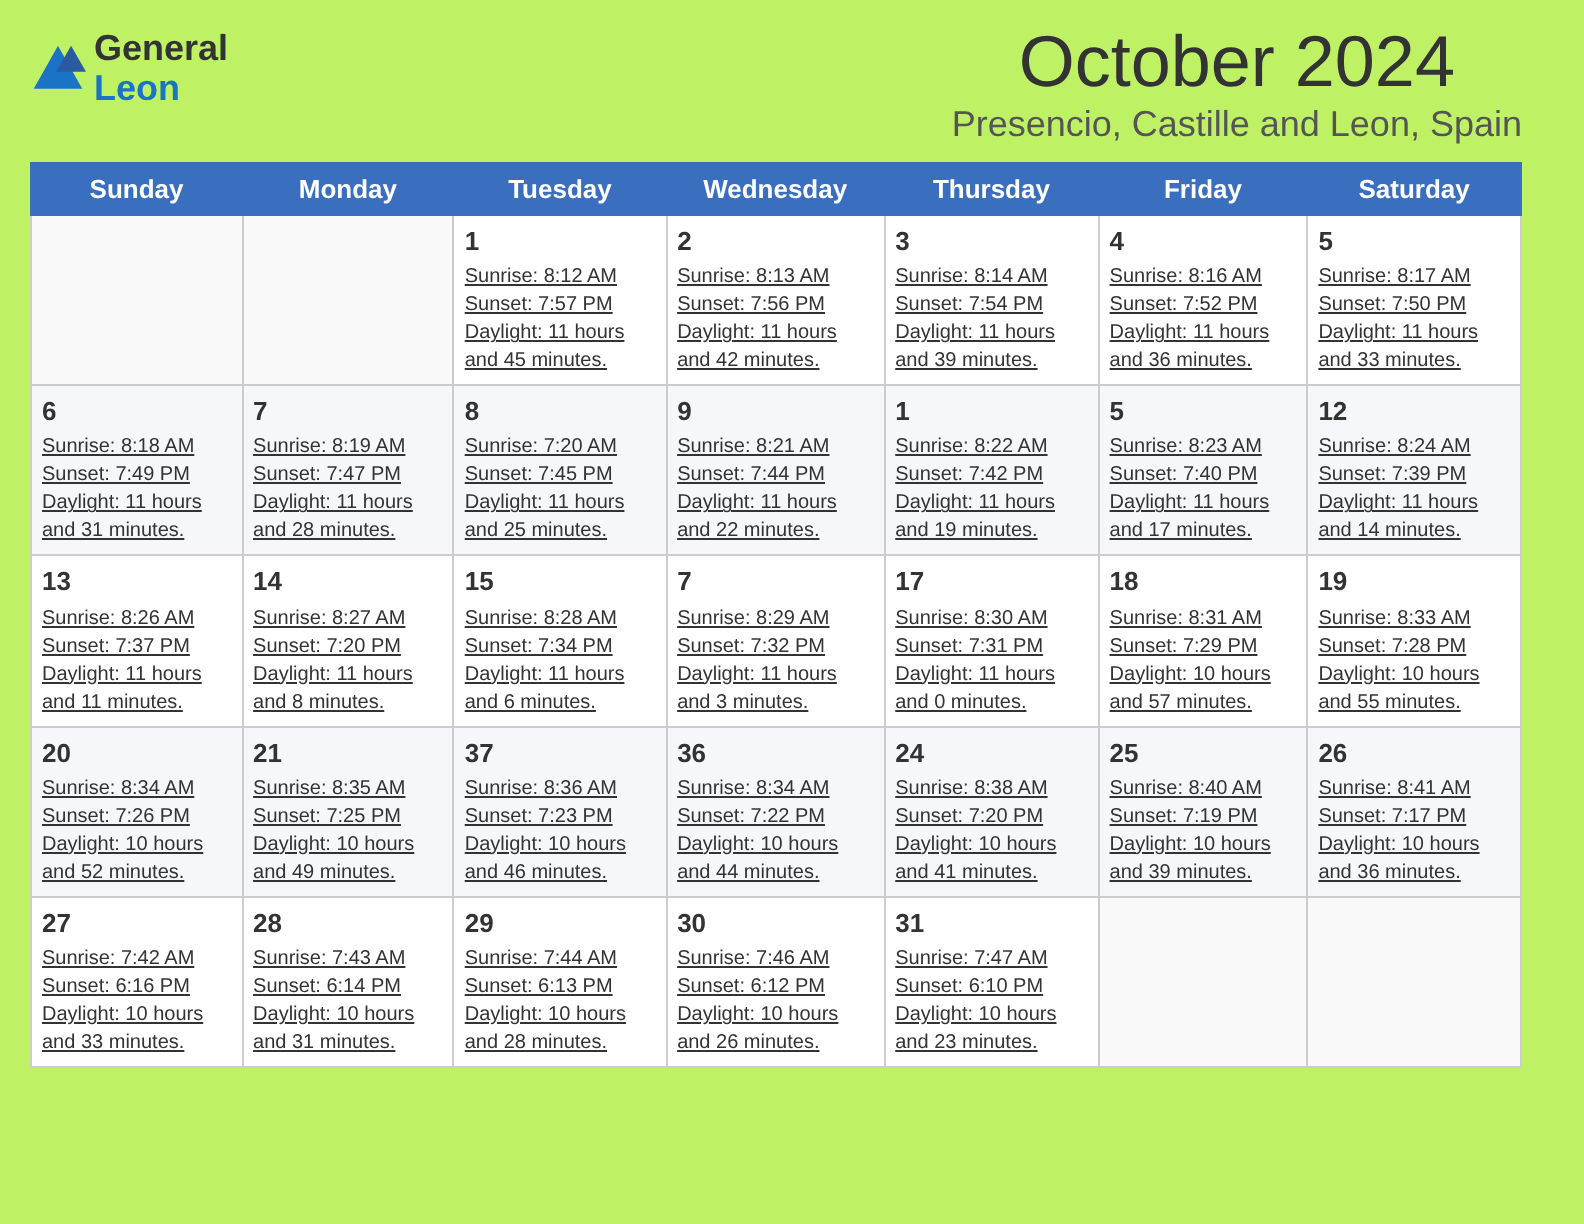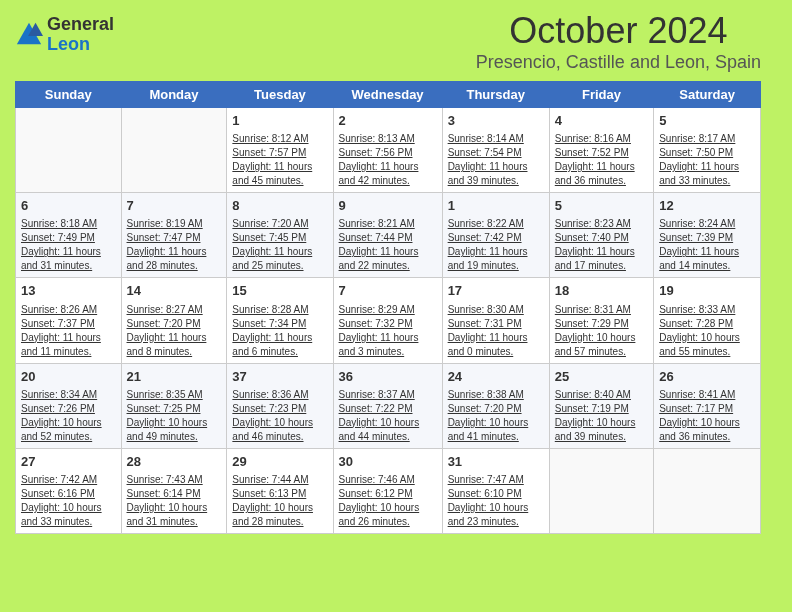--- a/index.html
+++ b/index.html
@@ -277,21 +277,21 @@
 Daylight: 10 hours and 49 minutes.</div>
           </td>
           <td>
             <span class="day-number">37</span>
             <div class="day-info">Sunrise: 8:36 AM
 Sunset: 7:23 PM
 Daylight: 10 hours and 46 minutes.</div>
           </td>
           <td>
             <span class="day-number">36</span>
-            <div class="day-info">Sunrise: 8:37 AM
+            <div class="day-info">Sunrise: 8:34 AM
 Sunset: 7:22 PM
 Daylight: 10 hours and 44 minutes.</div>
           </td>
           <td>
             <span class="day-number">24</span>
             <div class="day-info">Sunrise: 8:38 AM
 Sunset: 7:20 PM
 Daylight: 10 hours and 41 minutes.</div>
           </td>
           <td>

